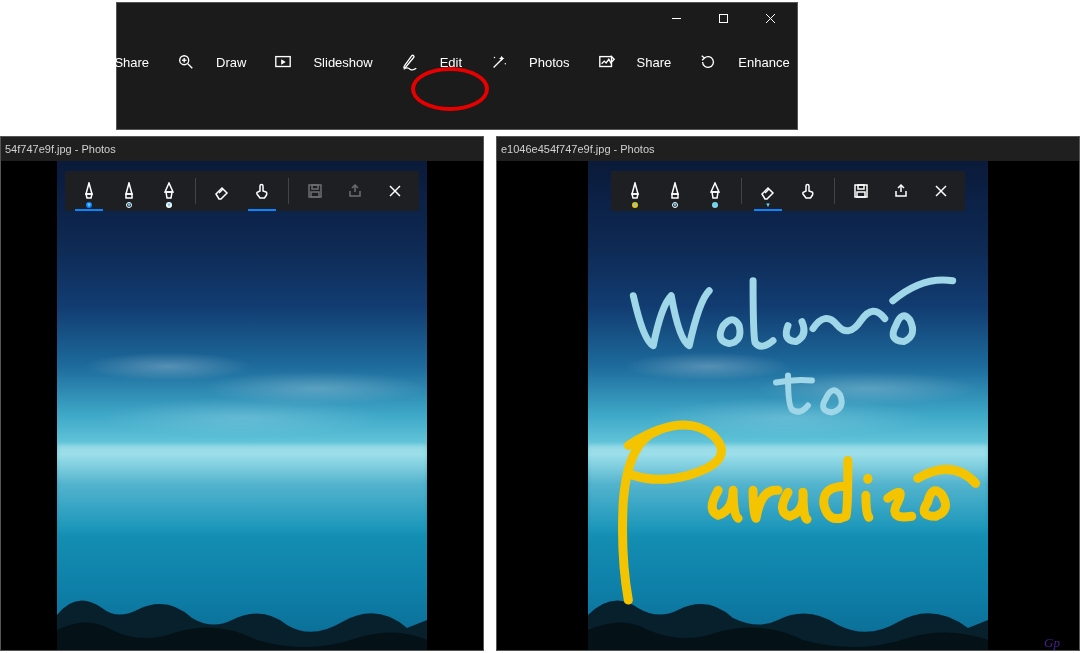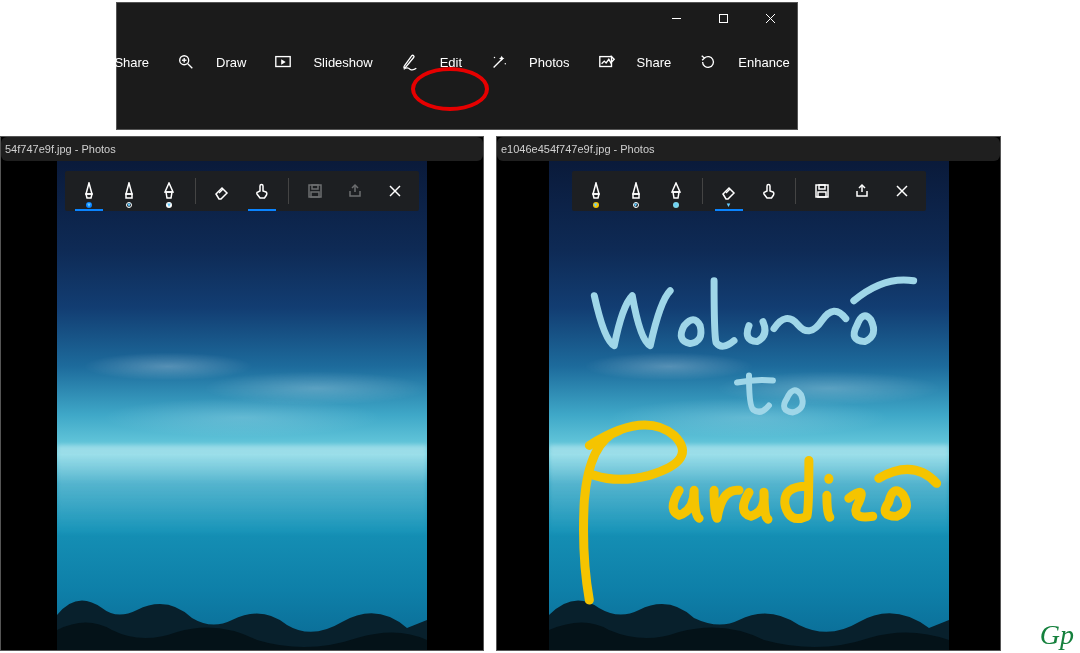--- a/index.html
+++ b/index.html
@@ -73,31 +73,30 @@
   
   .photo-window {
     position: absolute;
     top: 136px;
     height: 515px;
     background: #000;
     border: 1px solid #555;
     overflow: hidden;
   }
   .pw-left { left: 0; width: 484px; }
-  .pw-right { left: 496px; width: 505px; }
+  .pw-right { left: 496px; width: 584px; }
 
   .pw-titlebar {
     height: 24px;
     background: #1f1f1f;
     color: #d0d0d0;
     font-size: 11px;
     display: flex;
     align-items: center;
     padding-left: 4px;
-    border-radius: 6px;
   }
   .canvas-area {
     position: relative;
     width: 100%;
     height: calc(100% - 24px);
     background: #000;
     display:flex;
     justify-content:center;
   }
   .photo {
@@ -167,23 +166,23 @@
   .underline { position:absolute; bottom:0; left:4px; right:4px; height:2px; background:#0a84ff; }
   .sep { width:1px; height:26px; background:#444; margin:0 4px; }
 
   
   .handwriting {
     position:absolute; left:0; top:0; width:100%; height:100%; z-index:3;
     pointer-events:none;
   }
 
   .watermark{
-    position:absolute; right:6px; bottom:2px;
+    position:absolute; right:20px; bottom:2px;
     font-family: Georgia, serif; font-style:italic;
-    color:#15803d; font-size:28px;
+    color:#4c1d95; font-size:13px;
   }
 </style>
 </head>
 <body>
 
 <div class="top-window">
   <div class="titlebar">
     <div class="win-btn">
       <svg width="11" height="11">
           <line x1="1" y1="5.5" x2="10" y2="5.5" stroke-width="1"></line>

